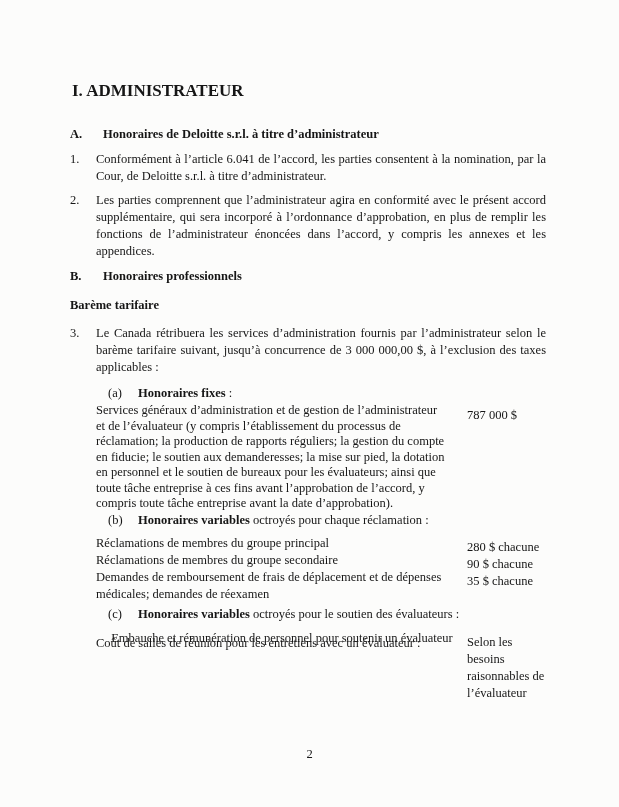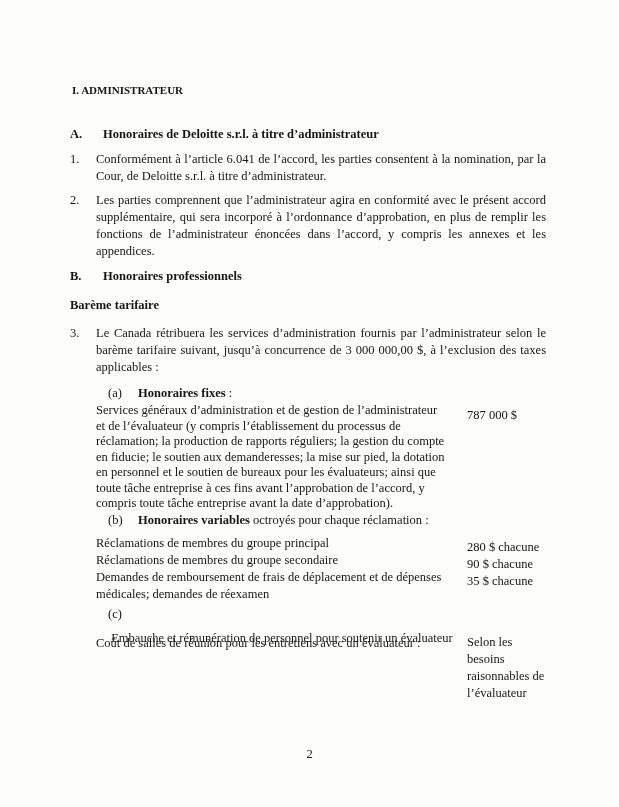--- a/index.html
+++ b/index.html
@@ -15,21 +15,21 @@
     background:var(--page-bg,#fcfcfb);
     color:var(--text-color,#161616);
     font-size:12.5px;
     line-height:17px;
     overflow:hidden;
     box-sizing:border-box;
     padding:82px 73px 0 70px;
   }
   .h1{
     font-weight:bold;
-    font-size:11px;
+    font-size:17px;
     margin:0 0 27px 2px;
   }
   .sec-heading{
     display:flex;
     font-weight:bold;
     margin:0 0 8px 0;
   }
   .sec-heading .sec-label{flex:0 0 33px;}
   .sec-b{margin-bottom:12px;}
   .bareme{
@@ -143,20 +143,21 @@
     <div class="fee-desc">Réclamations de membres du groupe secondaire</div>
     <div class="fee-amount">90 $ chacune</div>
   </div>
   <div class="fee-row">
     <div class="fee-desc">Demandes de remboursement de frais de déplacement et de dépenses médicales; demandes de réexamen</div>
     <div class="fee-amount">35 $ chacune</div>
   </div>
 
   <div class="item-heading item-c-heading">
     <span class="item-label">(c)</span>
+    <span class="item-title"><b>Honoraires variables</b><span> octroyés pour le soutien des évaluateurs :</span></span>
   </div>
 
   <div class="fee-row c-row-1">
     <div class="fee-desc">Embauche et rémunération de personnel pour soutenir un évaluateur</div>
     <div class="fee-amount">Selon les
 besoins
 raisonnables de
 l’évaluateur</div>
   </div>
 

